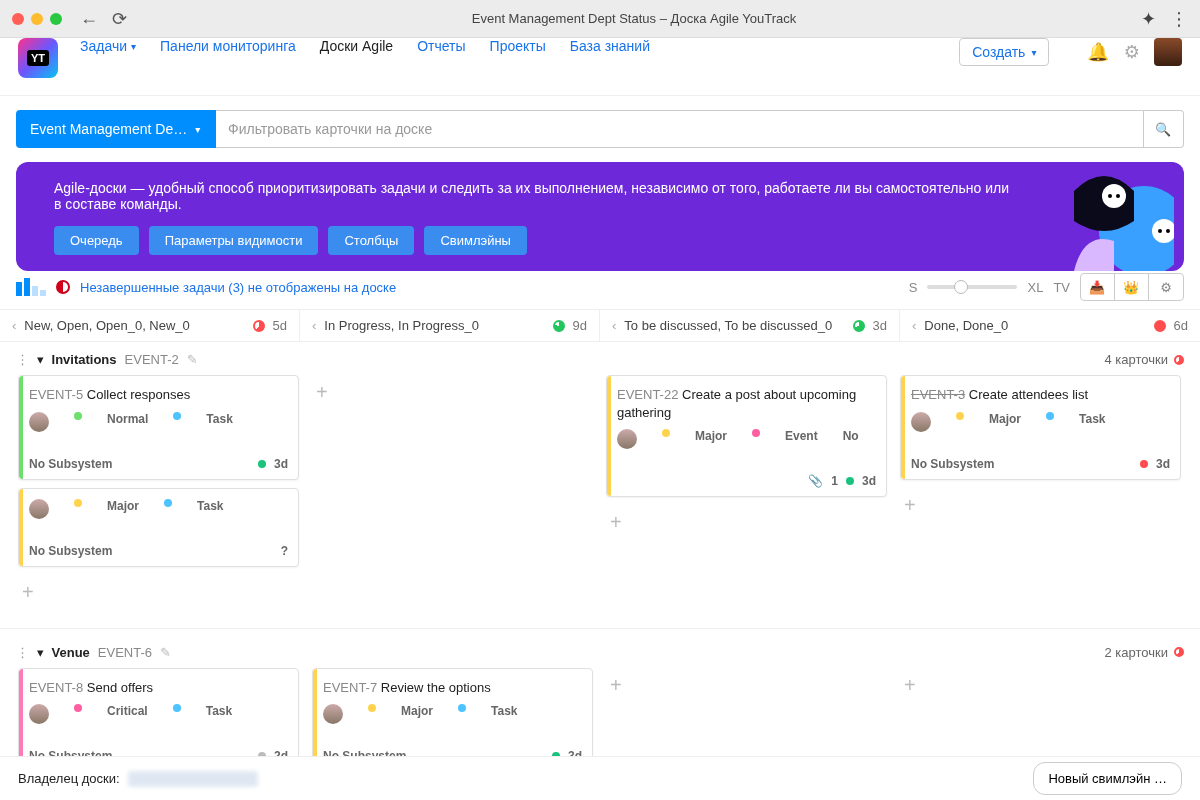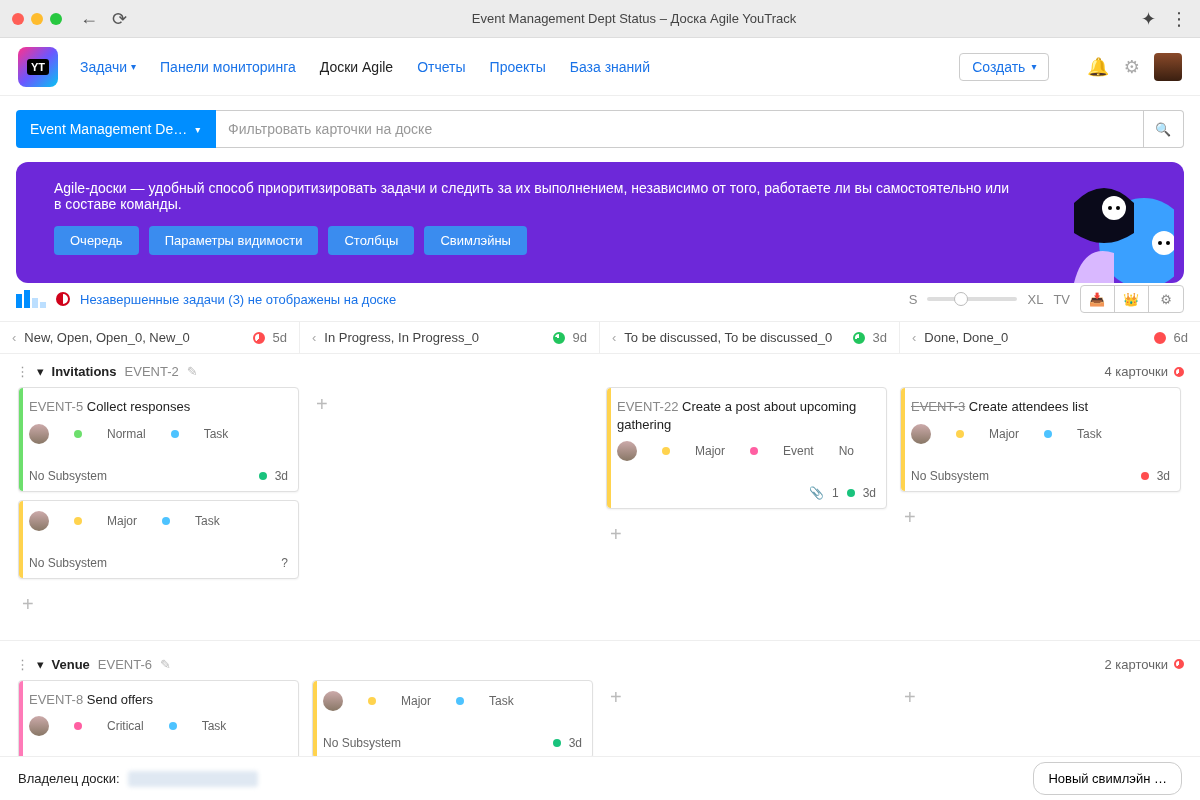--- a/index.html
+++ b/index.html
@@ -6,39 +6,39 @@
   html, body { width: 1200px; height: 800px; font-family: -apple-system, BlinkMacSystemFont, "Segoe UI", Arial, sans-serif; font-size: 13px; color: #222; background:#fff; overflow:hidden; }
   
   .chrome { height: 38px; background: #ececec; display:flex; align-items:center; padding:0 12px; gap:10px; border-bottom:1px solid #ddd; }
   .traffic { display:flex; gap:7px; }
   .tlight { width:12px; height:12px; border-radius:50%; }
   .red{background:#ff5f57;} .yellow{background:#febc2e;} .green{background:#28c840;}
   .chrome-nav { display:flex; gap:14px; color:#555; font-size:18px; margin-left:8px;}
   .chrome-title { flex:1; text-align:center; color:#444; font-size:13px; }
   .chrome-right { display:flex; gap:14px; color:#444; font-size:18px; }
   
-  .topnav { height:58px; display:flex; align-items:center; padding:0 18px; gap:22px; border-bottom:1px solid #eee;}
+  .topnav { height:58px; display:flex; align-items:flex-start; padding:0 18px; gap:22px; border-bottom:1px solid #eee;}
   .logo { width:40px; height:40px; border-radius:8px; background:linear-gradient(135deg,#ff318c 0%, #6b57ff 50%, #07c3f2 100%); display:flex; align-items:center; justify-content:center; color:#fff; font-weight:700; font-size:12px; position:relative;}
   .logo::after{content:"YT"; background:#000; color:#fff; padding:2px 4px; border-radius:3px; font-size:11px;}
   .nav-links { display:flex; gap:24px; align-items:center; }
   .nav-link { color:#1a73e8; cursor:pointer; font-size:14px; display:flex; align-items:center; gap:4px;}
   .nav-link.active { color:#222; font-weight:500; }
   .spacer{flex:1;}
   .create-btn { border:1px solid #ccc; border-radius:4px; padding:5px 12px; color:#1a73e8; cursor:pointer; display:flex; align-items:center; gap:6px; font-size:14px;}
   .top-icons{display:flex; gap:14px; align-items:center; color:#aaa; font-size:18px; margin-left:16px;}
   .avatar-top{width:28px; height:28px; border-radius:4px; background:linear-gradient(#8a4a2a,#3a1f10);}
   
   .boardbar { margin:14px 16px 0 16px; display:flex; height:38px; }
   .board-select { background:#008eff; color:#fff; padding:0 14px; display:flex; align-items:center; gap:8px; border-radius:4px 0 0 4px; font-size:14px; min-width:200px;}
   .filter-input { flex:1; border:1px solid #ccc; border-left:none; padding:0 12px; font-size:14px; color:#888; display:flex; align-items:center;}
   .search-btn { width:40px; border:1px solid #ccc; border-left:none; border-radius:0 4px 4px 0; display:flex; align-items:center; justify-content:center; color:#555;}
   
   .banner { margin:14px 16px 0 16px; background:#6d28d9; border-radius:12px; color:#fff; padding:18px 22px 16px 38px; position:relative; overflow:hidden;}
   .banner-text{font-size:14px; margin-bottom:14px; max-width:960px;}
-  .banner-btns{display:flex; gap:10px; margin-bottom:12px;}
+  .banner-btns{display:flex; gap:10px; }
   .bbtn{background:#3a8cef; border:none; color:#fff; padding:7px 16px; border-radius:4px; font-size:13px; cursor:pointer;}
   .bbtn-outline{background:transparent; border:1px solid rgba(255,255,255,.6); color:#fff; padding:7px 16px; border-radius:4px; font-size:13px; cursor:pointer;}
   .banner-art{position:absolute; right:10px; bottom:0; width:160px; height:110px;}
   
   .toolrow{ margin:2px 16px 0 16px; display:flex; align-items:center; gap:10px;}
   .minibars{display:flex; gap:2px; align-items:flex-end; height:18px;}
   .mb{width:6px; background:#008eff;}
   .warn-dot{width:14px;height:14px;border-radius:50%;border:2px solid #d0021b; background:linear-gradient(90deg,#d0021b 50%, #fff 50%); display:inline-block;}
   .toolrow-msg{color:#1a73e8; cursor:pointer;}
   .size-slider{display:flex; align-items:center; gap:10px; color:#888;}
@@ -71,21 +71,21 @@
   .plus{color:#bbb; font-size:20px; cursor:pointer; padding:6px 4px; display:inline-block;}
   
   .card{background:#fff; border:1px solid #e0e0e0; border-radius:4px; box-shadow:0 1px 2px rgba(0,0,0,.05); margin-bottom:8px; padding:10px 10px 8px 10px; position:relative;}
   .card::before{content:""; position:absolute; left:0; top:0; bottom:0; width:4px; border-radius:4px 0 0 4px;}
   .stripe-green::before{background:#6ddf6d;}
   .stripe-yellow::before{background:#ffd34e;}
   .stripe-pink::before{background:#ff7ab8;}
   .card-title{font-size:13px; color:#222; margin-bottom:8px; line-height:1.35;}
   .card-code{color:#888;}
   .card-code.done{text-decoration:line-through;}
-  .meta{display:flex; align-items:center; gap:25px; flex-wrap:wrap; color:#666; font-size:12px;}
+  .meta{display:flex; gap:25px; flex-wrap:wrap; color:#666; font-size:12px;font-weight:bold;}
   .av{width:20px;height:20px;border-radius:50%; background:linear-gradient(#caa,#876);}
   .pill-dot{width:8px;height:8px;border-radius:50%; display:inline-block;}
   .pd-green{background:#6ddf6d;} .pd-yellow{background:#ffd34e;} .pd-blue{background:#4dc3ff;} .pd-pink{background:#ff5fa2;} .pd-gray{background:#bbb;} .pd-red{background:#ff4d4f;} .pd-teal{background:#19c37d;}
   .meta .right{margin-left:auto; display:flex; gap:8px; align-items:center;}
   .divider{height:1px; background:#eee; margin:6px 0;}
   
   .footer{position:absolute; left:0; right:0; bottom:0; height:44px; border-top:1px solid #eee; background:#fff; display:flex; align-items:center; padding:0 18px; gap:8px;}
   .owner-blur{width:130px; height:16px; background:#dfe8f2; filter:blur(2px); border-radius:3px;}
   .new-lane{margin-left:auto; border:1px solid #ccc; border-radius:12px; padding:8px 14px; font-size:13px; cursor:pointer; background:#fff;}
   .chev{font-size:10px;}
@@ -317,20 +317,21 @@
             <span class="pill-dot pd-blue"></span>
             <span>Task</span> 
             <span>No Subsystem</span>
           <span class="right">
               <span class="pill-dot pd-gray"></span>
               <span>2d</span>
             </span>
         </div>
         </div><span class="plus">+</span></div>
       <div class="cell"><div class="card stripe-yellow">
+          <div class="card-title"><span class="card-code ">EVENT-7</span>  <span>Review the options</span></div>
         <div class="meta">
           <span class="av"></span>
           <span class="pill-dot pd-yellow"></span>
             <span>Major</span> 
             <span class="pill-dot pd-blue"></span>
             <span>Task</span> 
             <span>No Subsystem</span>
           <span class="right">
               <span class="pill-dot pd-teal"></span>
               <span>3d</span>

